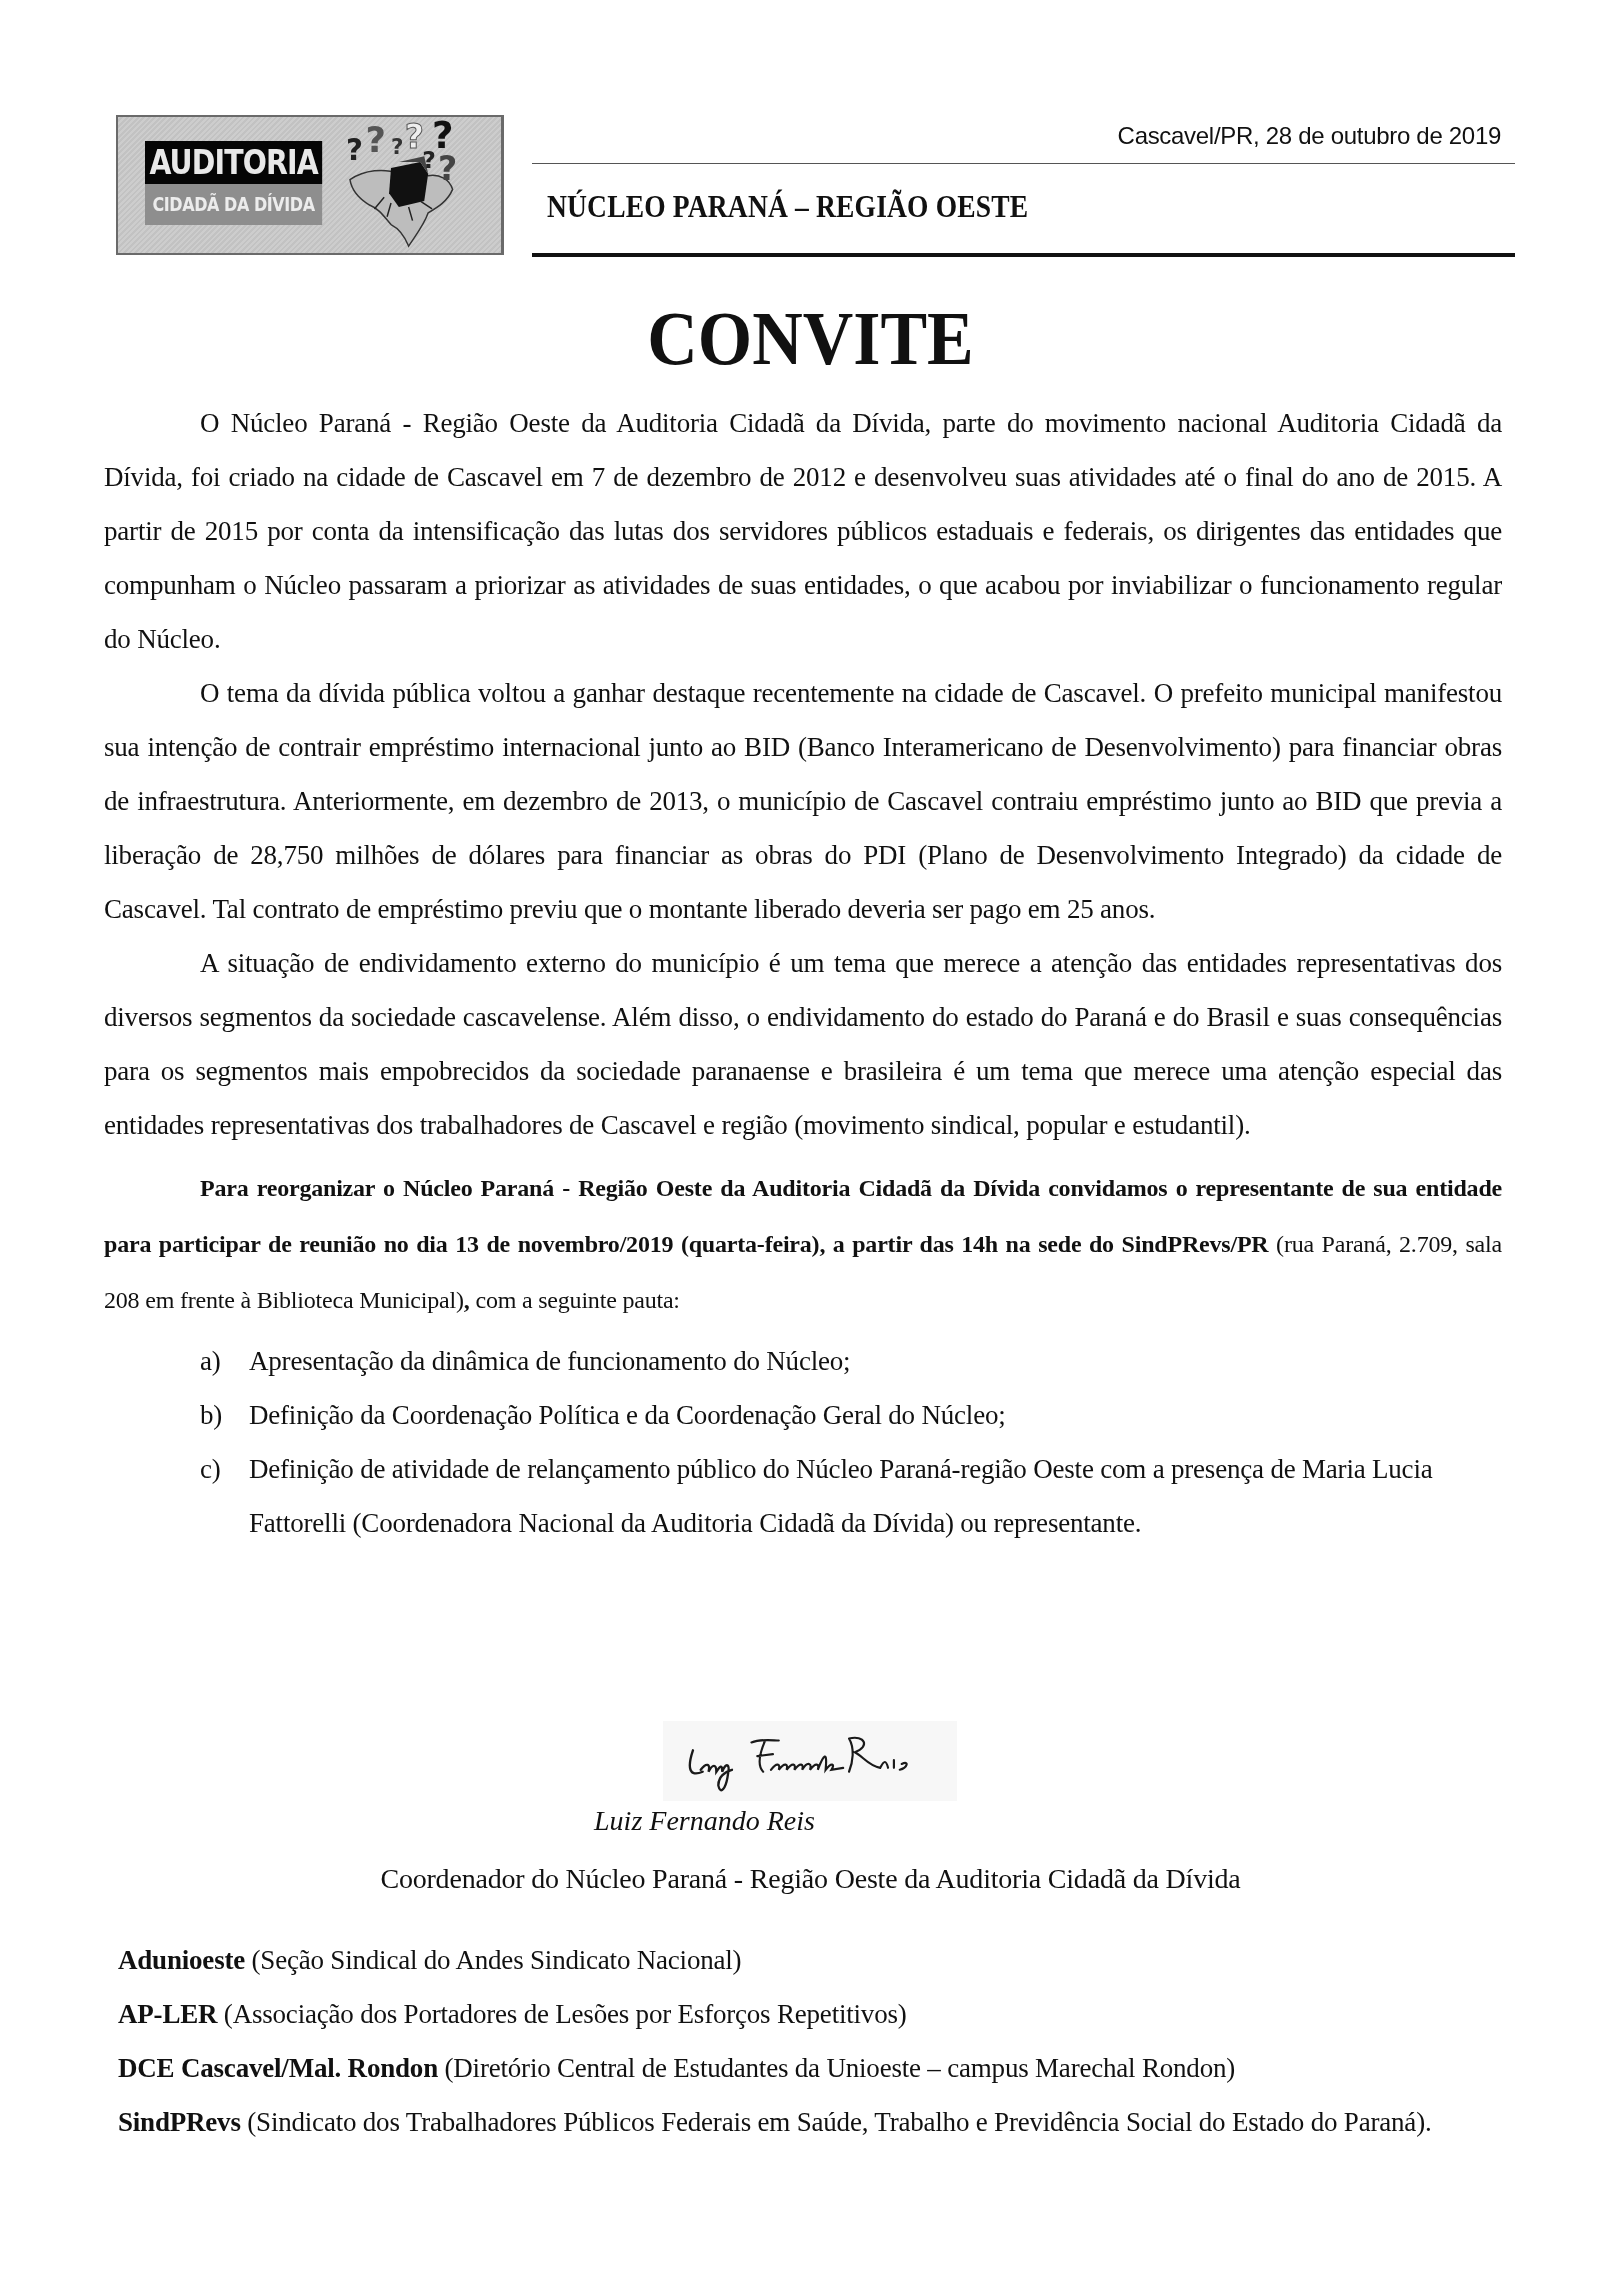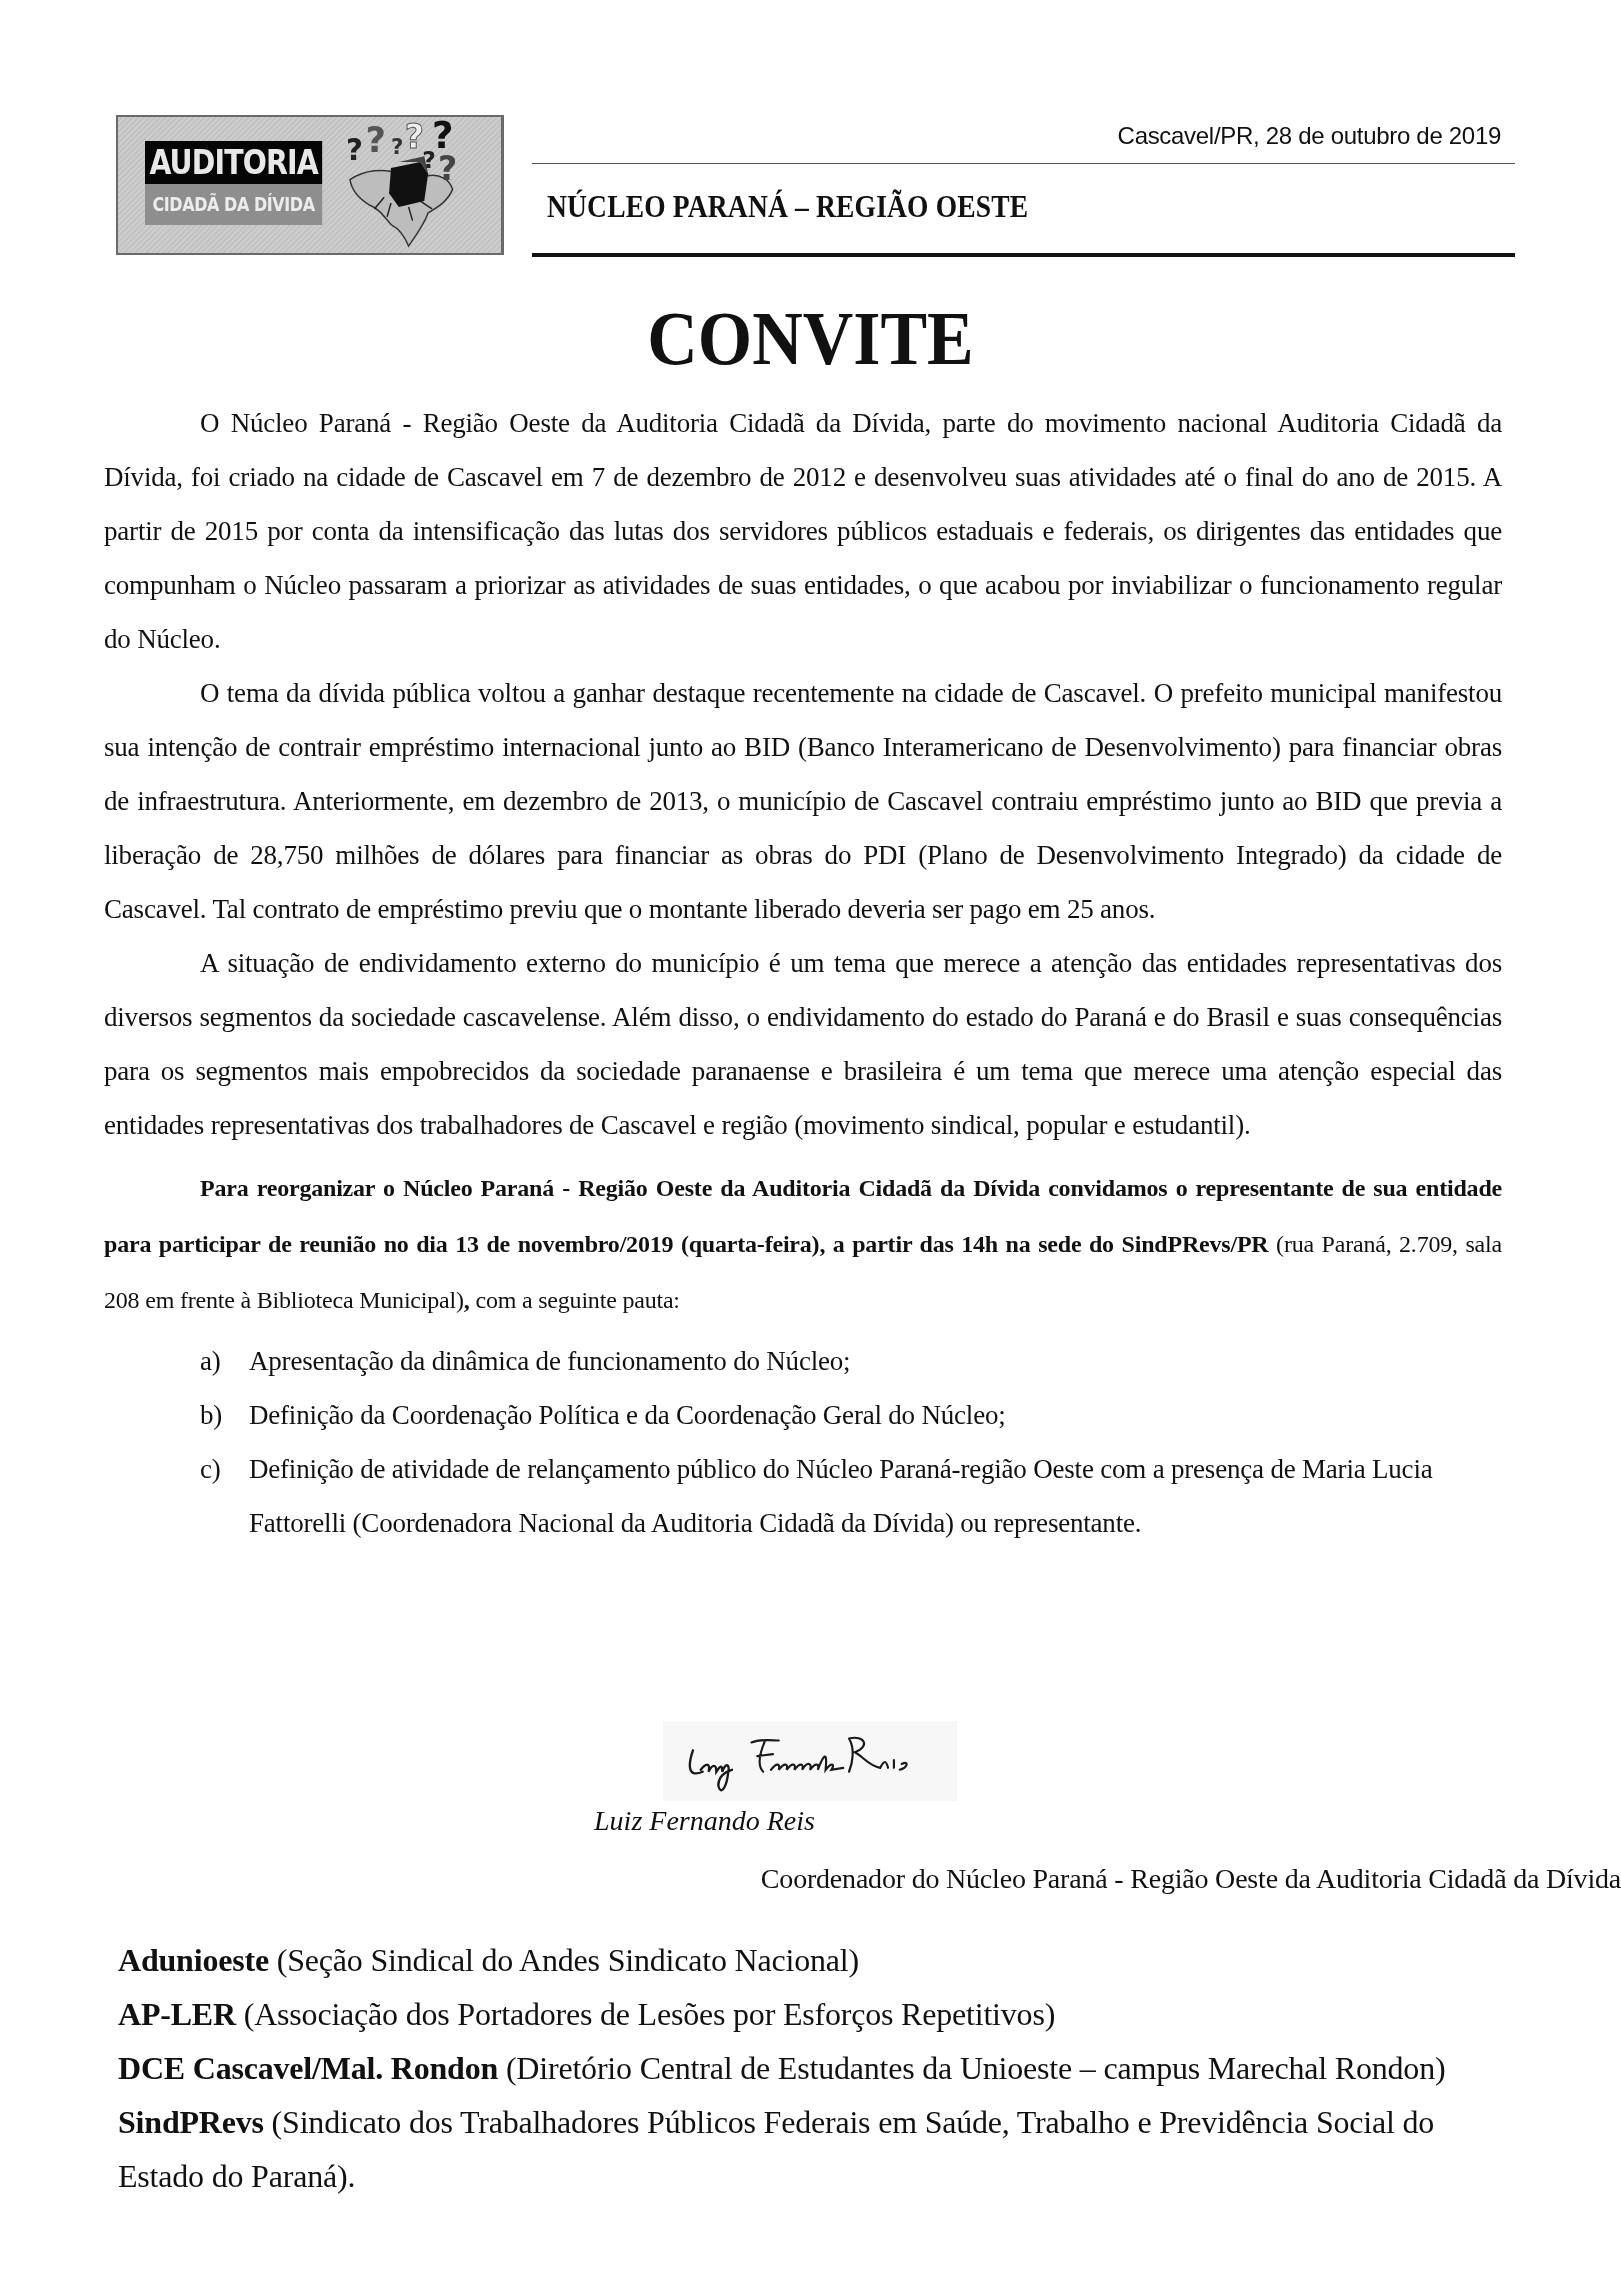--- a/index.html
+++ b/index.html
@@ -65,26 +65,26 @@
       letter-spacing: -0.2px;
     }
     .agenda li .marker { position: absolute; left: 96px; top: 0; }
 
     .signature-wrap { position: absolute; left: 663px; top: 1721px; width: 294px; height: 80px; background: #f7f7f7; }
     .signature-wrap svg { position: absolute; left: 0; top: 0; }
     .signer-name {
       position: absolute; left: 0; top: 1805px; width: 1409px; text-align: center; font-size: 28px; font-style: italic;
     }
     .signer-role {
-      position: absolute; left: 0; top: 1863px; width: 1621px; text-align: right; font-size: 28px;
+      position: absolute; left: 0; top: 1863px; width: 1621px; text-align: center; font-size: 28px;
       letter-spacing: -0.2px;
     }
 
     .entities { position: absolute; left: 118px; top: 1933px; width: 1402px; }
-    .entities p { margin: 0; font-size: 32px; line-height: 54px; letter-spacing: -0.2px; }
+    .entities p { margin: 0; font-size: 27px; line-height: 54px; letter-spacing: -0.2px; }
     .entities b { font-weight: bold; }
   </style>
 </head>
 <body>
 
 <div class="logo">
   <div class="band-top">AUDITORIA</div>
   <div class="band-bottom">CIDADÃ DA DÍVIDA</div>
   <svg width="167" height="131" viewBox="0 0 170 134">
     <path d="M20 62 C35 52 55 50 70 56 L85 50 L100 58 C112 56 122 62 125 72 C120 84 110 90 100 96 C96 108 88 118 80 130 C76 120 70 112 62 108 C55 100 50 92 40 88 C30 82 22 74 20 62 Z" fill="#bdbdbd" stroke="#333" stroke-width="1.5"></path>

